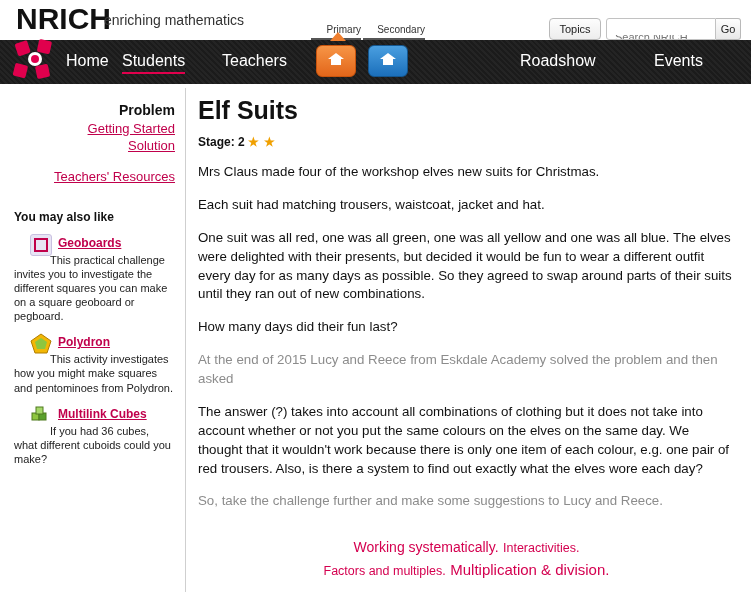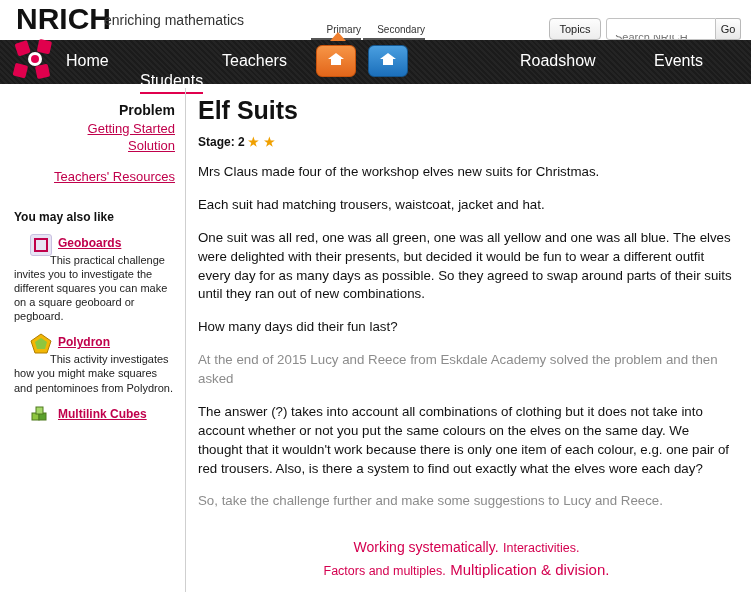--- a/index.html
+++ b/index.html
@@ -107,25 +107,24 @@
   .nav-link {
     position: absolute;
     top: 12px;
     font-size: 16px;
     color: #ffffff;
     cursor: pointer;
     white-space: nowrap;
   }
   .nav-home { left: 66px; }
   .nav-students {
-    left: 140px;
+    left: 122px;
     color: #ffffff;
     border-bottom: 2px solid #e0004d;
     padding-bottom: 2px;
-    margin-top: 20px;
   }
   .nav-teachers { left: 222px; }
   .nav-roadshow { left: 520px; }
   .nav-events { left: 654px; }
 
   .nav-btn {
     position: absolute;
     top: 5px;
     width: 40px; height: 32px;
     border-radius: 6px;
@@ -352,20 +351,21 @@
 
       <div class="rel-item">
         <span class="rel-icon" style="background:#ffffff">
           <svg width="22" height="22" viewBox="0 0 22 22">
             <rect x="2" y="8" width="7" height="7" fill="#8ec63f" stroke="#4e7a1e"></rect>
             <rect x="9" y="8" width="7" height="7" fill="#5aa02c" stroke="#4e7a1e"></rect>
             <rect x="6" y="2" width="7" height="7" fill="#a6d86a" stroke="#4e7a1e"></rect>
           </svg>
         </span>
         <span class="rel-title">Multilink Cubes</span>
+        <div class="rel-desc">If you had 36 cubes, what different cuboids could you make?</div>
       </div>
     </div>
 
     <div class="main">
       <h1 class="title">Elf Suits</h1>
       <div class="stage">
         <span>Stage: 2</span>
         <span class="stars">★ ★</span>
       </div>
 

